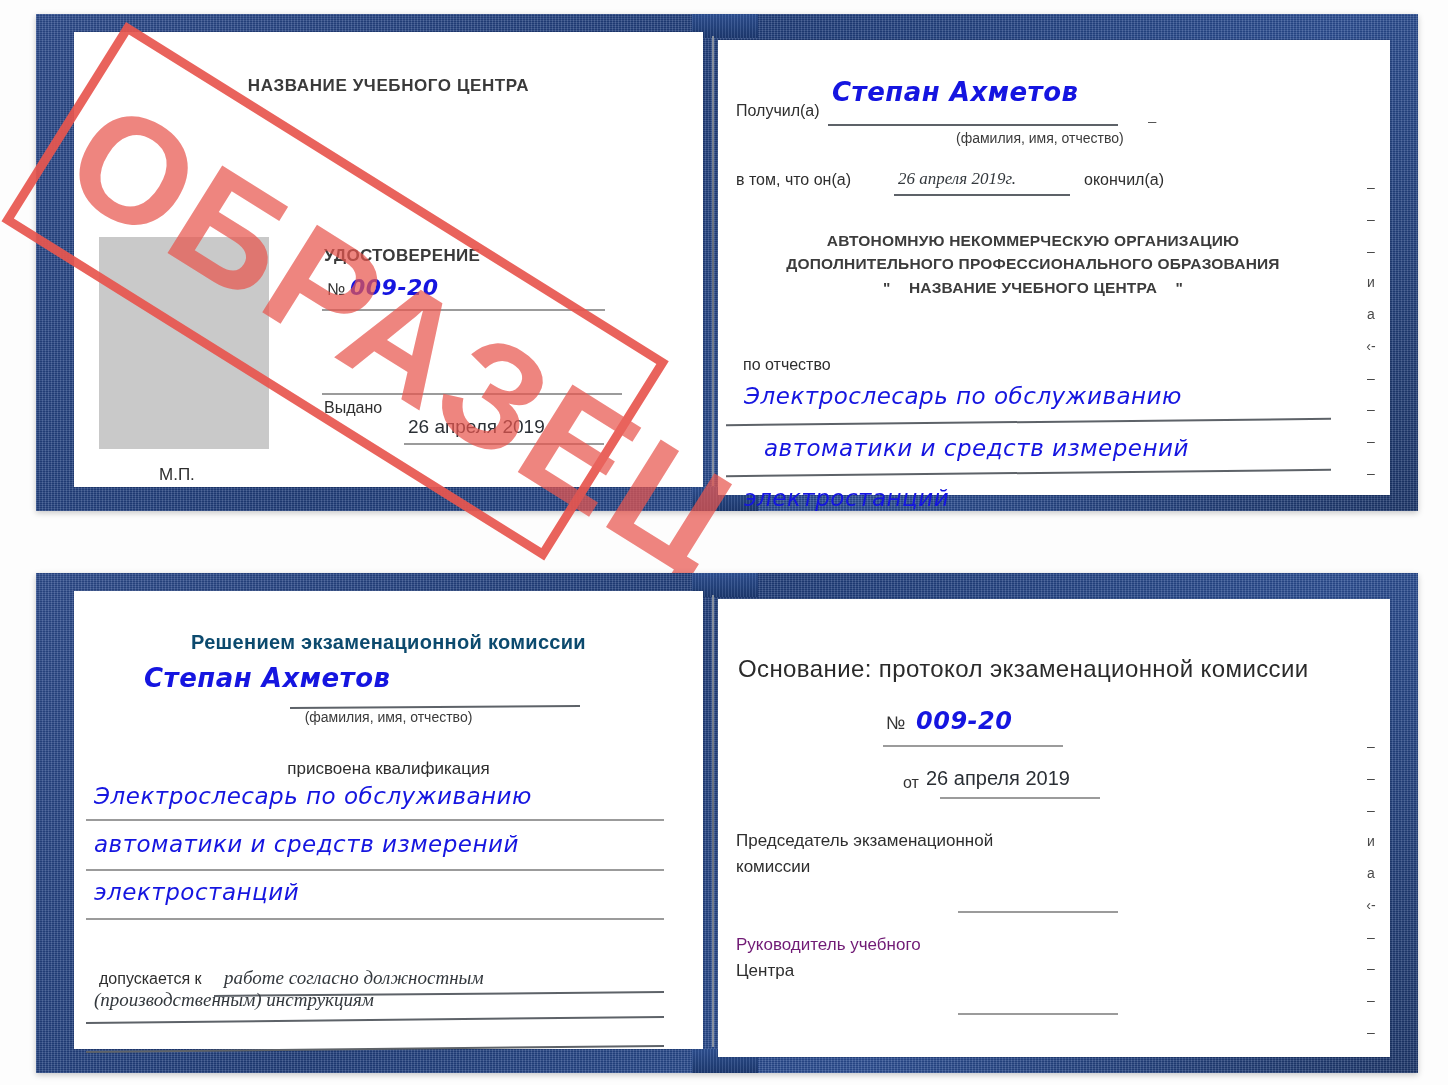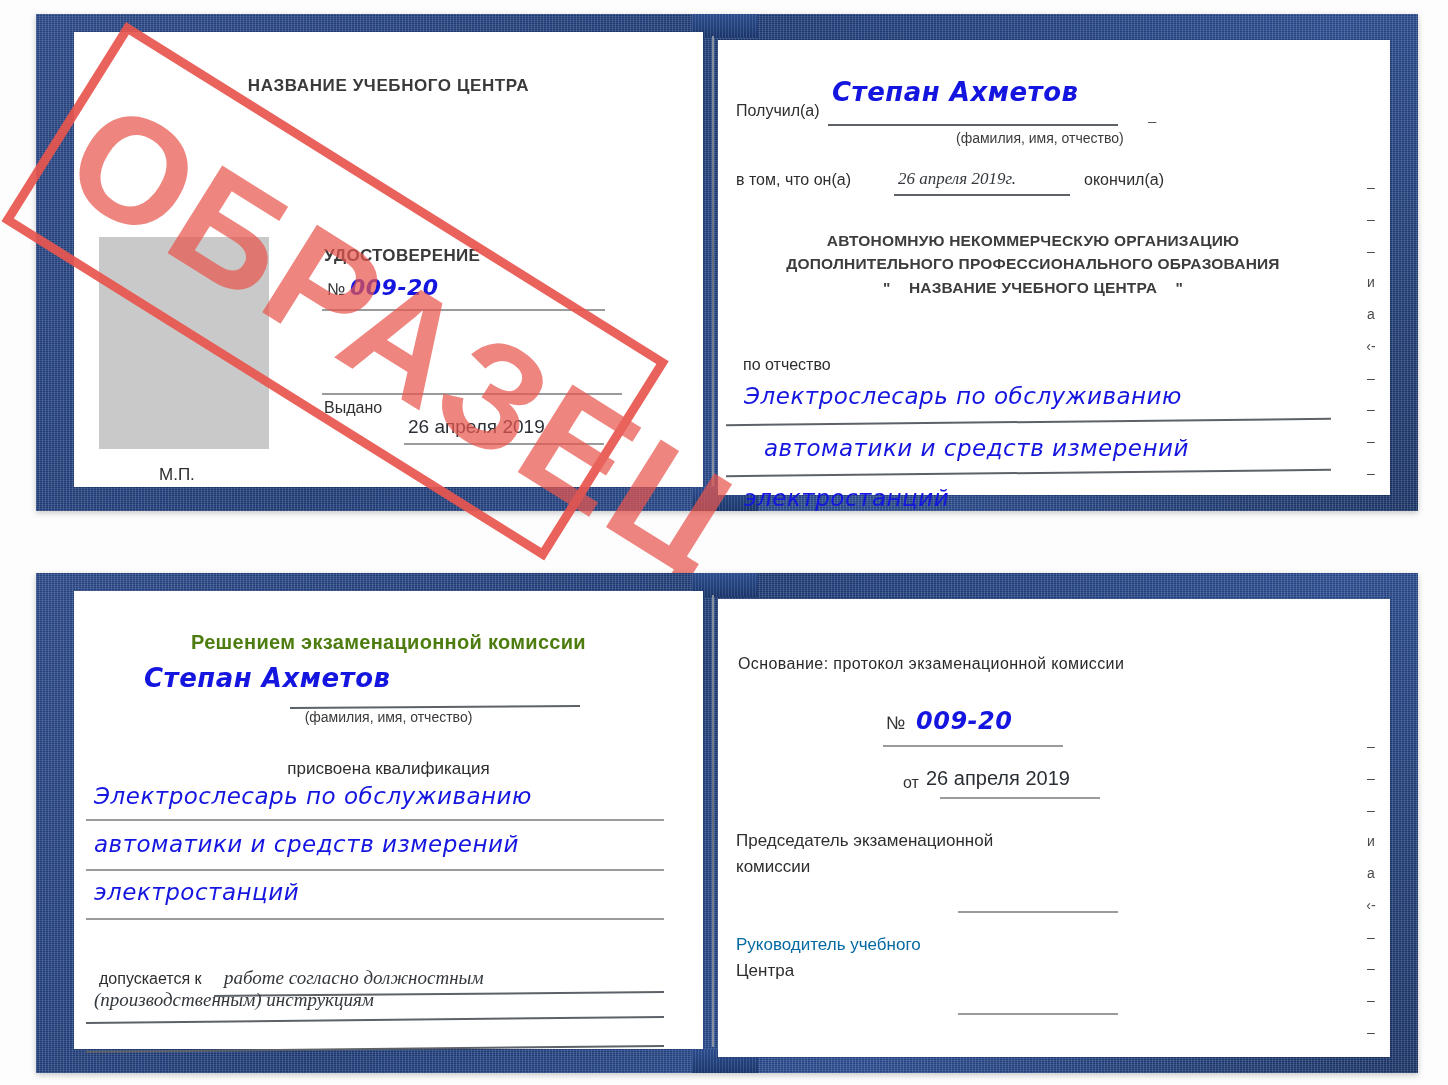--- a/index.html
+++ b/index.html
@@ -225,21 +225,21 @@
 
 
   <div class="book bottom">
     <div class="spine-tab t"></div>
     <div class="spine-tab b"></div>
     <div class="gutter"></div>
 
     <div class="paper left">
 
       <div style="position:absolute; left:0; top:40px; width:629px; text-align:center;
-                  font-size:20px; font-weight:600; color:#4d7c0f; letter-spacing:.3px;">Решением экзаменационной комиссии</div>
+                  font-size:20px; font-weight:600; color:#0c4a6e; letter-spacing:.3px;">Решением экзаменационной комиссии</div>
 
       <div class="hand" style="position:absolute; left:70px; top:72px; font-size:26px; font-weight:600;">Степан Ахметов</div>
       <div class="rule dark" style="left:216px; top:115px; width:290px; transform:rotate(-0.4deg);"></div>
       <div class="t-small" style="position:absolute; left:0; top:118px; width:629px; text-align:center;">(фамилия, имя, отчество)</div>
 
       <div style="position:absolute; left:0; top:168px; width:629px; text-align:center; font-size:17px; color:#2e2e2e;">присвоена квалификация</div>
 
       <div class="hand" style="position:absolute; left:20px; top:192px; font-size:23px;">Электрослесарь по обслуживанию</div>
       <div class="rule" style="left:12px; top:228px; width:578px;"></div>
 
@@ -253,35 +253,35 @@
       <div class="t-serif-ital" style="position:absolute; left:150px; top:376px; font-size:19px;">работе согласно должностным</div>
       <div class="rule dark" style="left:140px; top:402px; width:450px; transform:rotate(-0.5deg);"></div>
 
       <div class="t-serif-ital" style="position:absolute; left:20px; top:398px; font-size:19px;">(производственным) инструкциям</div>
       <div class="rule dark" style="left:12px; top:428px; width:578px; transform:rotate(-0.6deg);"></div>
       <div class="rule dark" style="left:12px; top:457px; width:578px; transform:rotate(-0.6deg);"></div>
     </div>
 
     <div class="paper right">
 
-      <div style="position:absolute; left:20px; top:56px; font-size:16px; color:#2a2a2a; letter-spacing:.4px;">Основание: протокол экзаменационной комиссии</div>
+      <div style="position:absolute; left:20px; top:56px; font-size:24px; color:#2a2a2a; letter-spacing:.4px;">Основание: протокол экзаменационной комиссии</div>
 
       <div style="position:absolute; left:168px; top:114px; font-size:18px; color:#333;">№</div>
       <div class="hand" style="position:absolute; left:198px; top:108px; font-size:24px; font-weight:600;">009-20</div>
       <div class="rule" style="left:165px; top:146px; width:180px;"></div>
 
       <div style="position:absolute; left:185px; top:175px; font-size:16px; color:#333;">от</div>
       <div style="position:absolute; left:208px; top:168px; font-size:20px; color:#2a2f35;">26 апреля 2019</div>
       <div class="rule" style="left:222px; top:198px; width:160px;"></div>
 
       <div style="position:absolute; left:18px; top:232px; font-size:17px; color:#2e2e2e;">Председатель экзаменационной</div>
       <div style="position:absolute; left:18px; top:258px; font-size:17px; color:#2e2e2e;">комиссии</div>
       <div class="rule" style="left:240px; top:312px; width:160px;"></div>
 
-      <div style="position:absolute; left:18px; top:336px; font-size:17px; color:#0369a1;">Руководитель учебного</div>
+      <div style="position:absolute; left:18px; top:336px; font-size:17px; color:#701a75;">Руководитель учебного</div>
       <div style="position:absolute; left:18px; top:362px; font-size:17px; color:#2e2e2e;">Центра</div>
       <div class="rule" style="left:240px; top:414px; width:160px;"></div>
 
       <div class="edge-marks" style="right:8px; top:140px; height:300px; width:22px;">
         <span>–</span>
         <span>–</span>
         <span>–</span>
         <span>и</span>
         <span>а</span>
         <span>‹-</span>

